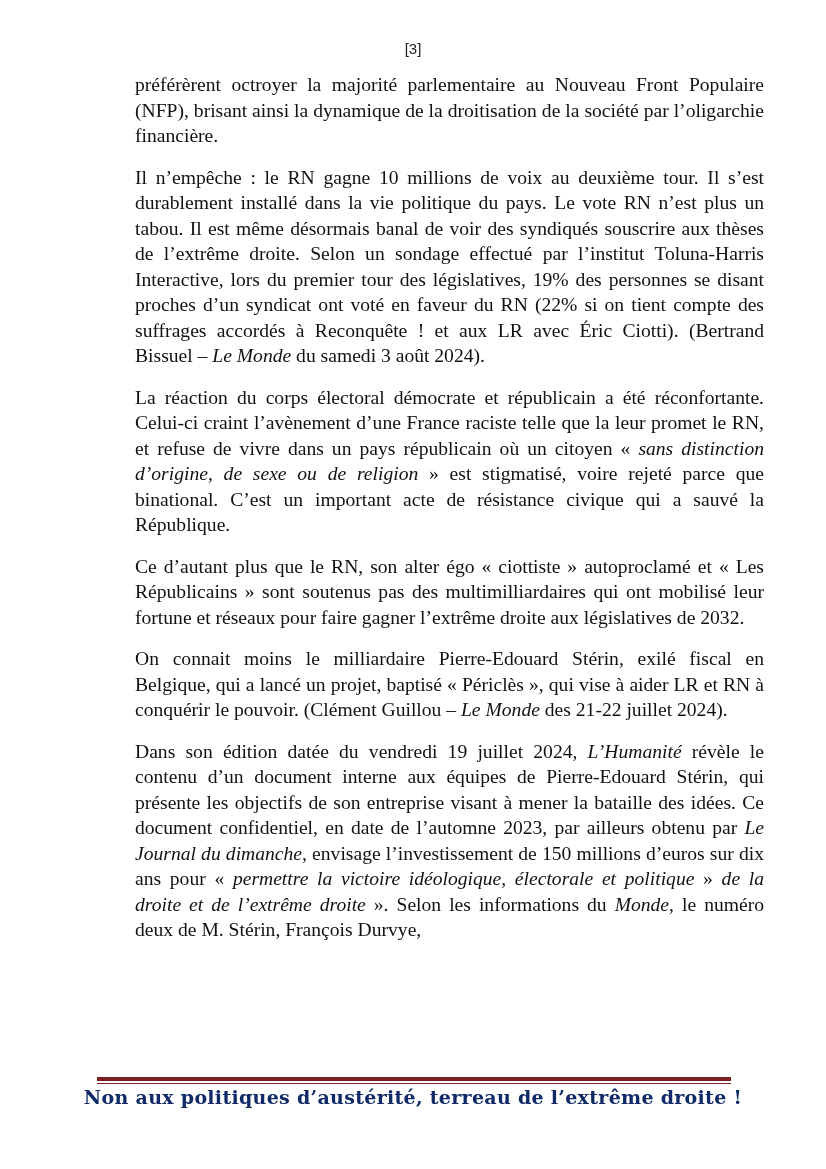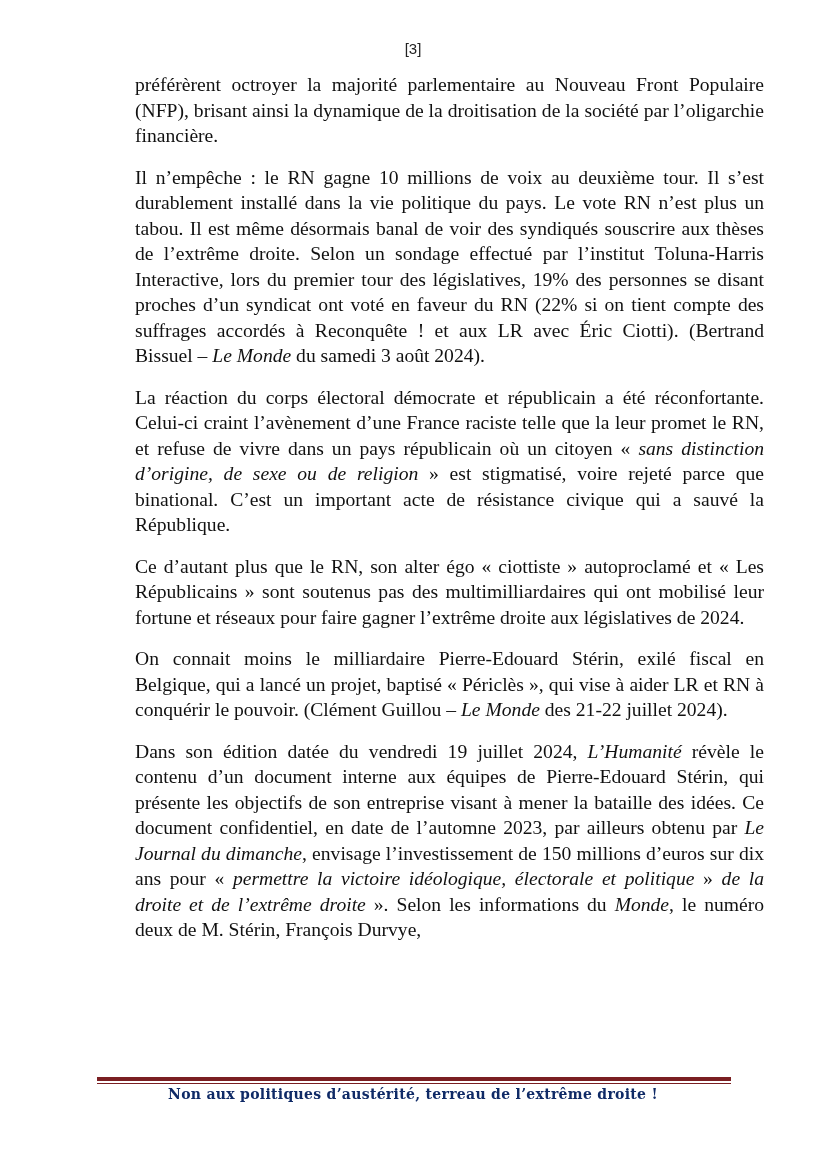--- a/index.html
+++ b/index.html
@@ -56,34 +56,34 @@
       background: #7a1f22;
     }
     .footer-text {
       position: absolute;
       top: 1086px;
       left: 0;
       width: 826px;
       text-align: center;
       font-family: "DejaVu Serif", "Liberation Serif", serif;
       font-weight: bold;
-      font-size: 14px;
+      font-size: 19px;
       color: #0f2a66;
       letter-spacing: 0.3px;
     }
   </style>
 </head>
 <body>
 
 <div class="page-number">[3]</div>
 
 <div class="content">
   <p class="para"><span>préférèrent octroyer la majorité parlementaire au Nouveau Front Populaire (NFP), brisant ainsi la dynamique de la droitisation de la société par l’oligarchie financière.</span></p>
   <p class="para"><span>Il n’empêche : le RN gagne 10 millions de voix au deuxième tour. Il s’est durablement installé dans la vie politique du pays. Le vote RN n’est plus un tabou. Il est même désormais banal de voir des syndiqués souscrire aux thèses de l’extrême droite. Selon un sondage effectué par l’institut Toluna-Harris Interactive, lors du premier tour des législatives, 19% des personnes se disant proches d’un syndicat ont voté en faveur du RN (22% si on tient compte des suffrages accordés à Reconquête ! et aux LR avec Éric Ciotti). (Bertrand Bissuel – </span><em>Le Monde</em><span> du samedi 3 août 2024).</span></p>
   <p class="para"><span>La réaction du corps électoral démocrate et républicain a été réconfortante. Celui-ci craint l’avènement d’une France raciste telle que la leur promet le RN, et refuse de vivre dans un pays républicain où un citoyen « </span><em>sans distinction d’origine, de sexe ou de religion</em><span> » est stigmatisé, voire rejeté parce que binational. C’est un important acte de résistance civique qui a sauvé la République.</span></p>
-  <p class="para"><span>Ce d’autant plus que le RN, son alter égo « ciottiste » autoproclamé et « Les Républicains » sont soutenus pas des multimilliardaires qui ont mobilisé leur fortune et réseaux pour faire gagner l’extrême droite aux législatives de 2024.</span></p>
+  <p class="para"><span>Ce d’autant plus que le RN, son alter égo « ciottiste » autoproclamé et « Les Républicains » sont soutenus pas des multimilliardaires qui ont mobilisé leur fortune et réseaux pour faire gagner l’extrême droite aux législatives de 2032.</span></p>
   <p class="para"><span>On connait moins le milliardaire Pierre-Edouard Stérin, exilé fiscal en Belgique, qui a lancé un projet, baptisé « Périclès », qui vise à aider LR et RN à conquérir le pouvoir. (Clément Guillou – </span><em>Le Monde</em><span> des 21-22 juillet 2024).</span></p>
   <p class="para"><span>Dans son édition datée du vendredi 19 juillet 2024, </span><em>L’Humanité</em><span> révèle le contenu d’un document interne aux équipes de Pierre-Edouard Stérin, qui présente les objectifs de son entreprise visant à mener la bataille des idées. Ce document confidentiel, en date de l’automne 2023, par ailleurs obtenu par </span><em>Le Journal du dimanche</em><span>, envisage l’investissement de 150 millions d’euros sur dix ans pour « </span><em>permettre la victoire idéologique, électorale et politique</em><span> » </span><em>de la droite et de l’extrême droite</em><span> ». Selon les informations du </span><em>Monde</em><span>, le numéro deux de M. Stérin, François Durvye,</span></p>
 </div>
 
 <div class="footer-rule thick" style="background: rgb(122, 31, 34);"></div>
 <div class="footer-rule thin" style="background: rgb(122, 31, 34);"></div>
 <div class="footer-text" style="color: rgb(15, 42, 102);">Non aux politiques d’austérité, terreau de l’extrême droite !</div>
 
 </body></html>

